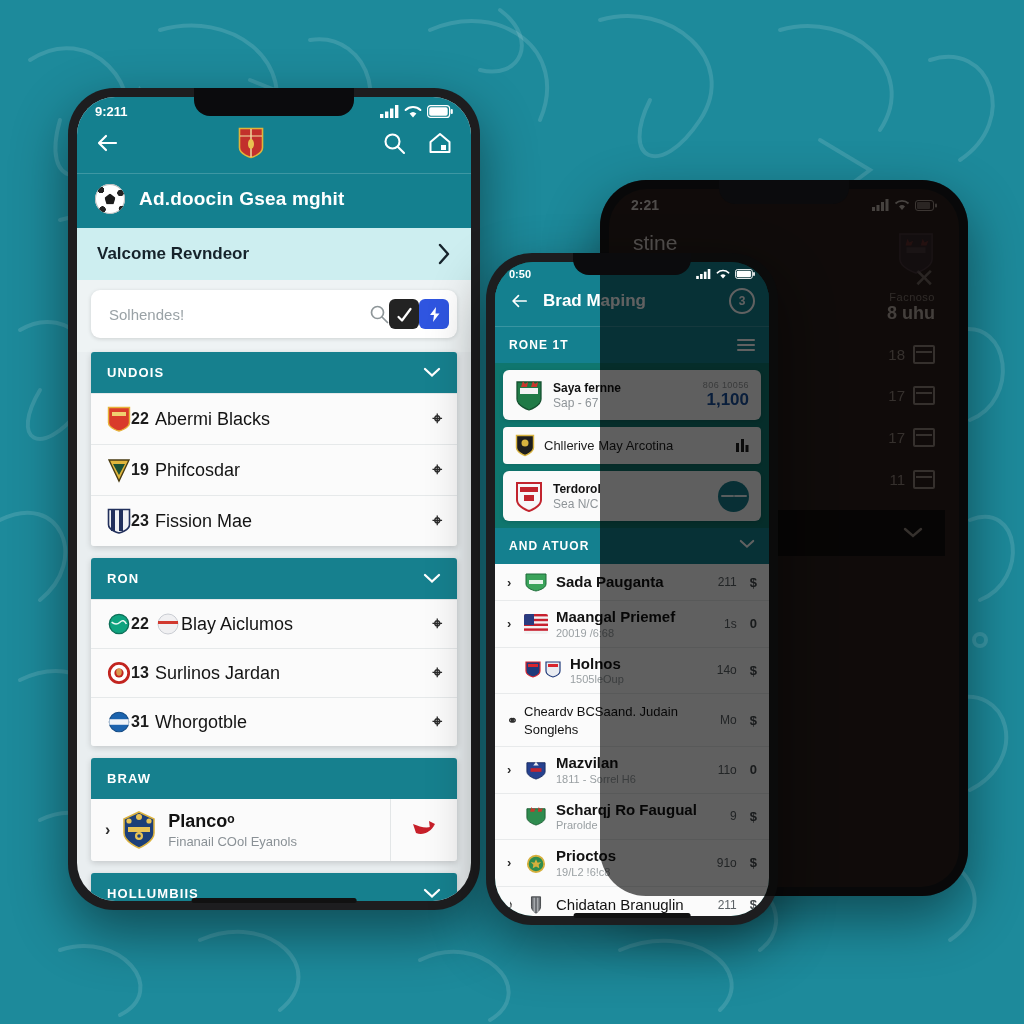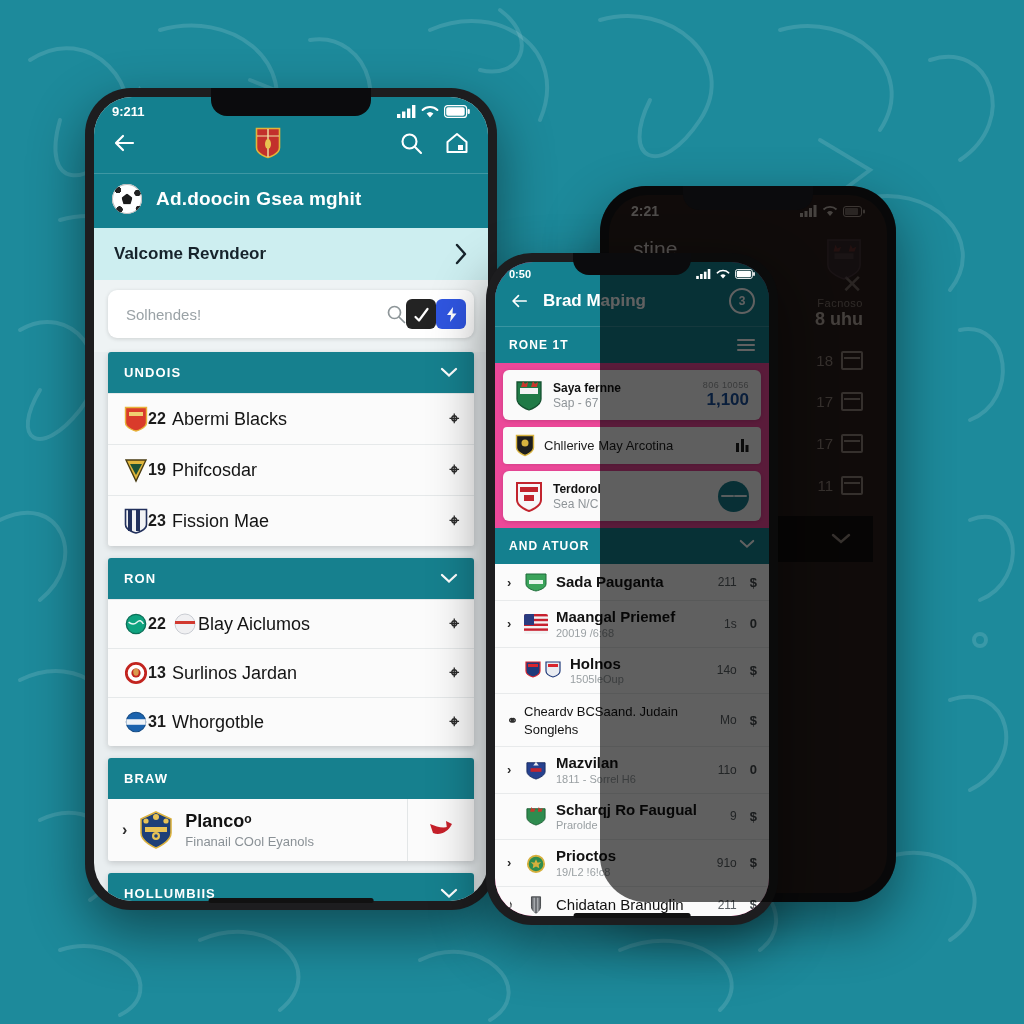--- a/index.html
+++ b/index.html
@@ -24,21 +24,21 @@
              color:#fff;font-size:13px;font-weight:bold;padding:7px 18px 2px 18px;position:relative;z-index:8;}
   .sb-icons{display:flex;align-items:center;gap:5px;}
   .home-ind{position:absolute;bottom:7px;left:50%;transform:translateX(-50%);
             width:40%;height:5px;border-radius:3px;background:#111;z-index:9;}
 
   
   :root{}
   .teal{background:#14808f;}
 
   
-  #phone-left{left:85px;top:88px;width:412px;height:822px;}
+  #phone-left{left:68px;top:88px;width:412px;height:822px;}
   #phone-left .screen{background:#e9eef0;}
   #phone-left .notch{width:160px;height:28px;}
   .l-top{background:#14808f;}
   .l-appbar{display:flex;align-items:center;padding:6px 18px 14px 18px;gap:10px;}
   .l-appbar .spacer{flex:1;}
   .crest{width:26px;height:32px;}
   .ic{width:26px;height:26px;display:inline-block;}
   .l-title-row{display:flex;align-items:center;gap:14px;background:#14808f;
                padding:10px 18px 14px 18px;border-top:1px solid rgba(255,255,255,.18);}
   .ball{width:30px;height:30px;border-radius:50%;background:#fff;position:relative;flex:0 0 auto;
@@ -80,21 +80,21 @@
   .brawcard{display:flex;background:#fbfbfb;}
   .brawmain{flex:1;display:flex;align-items:center;gap:12px;padding:12px 14px;border-right:1px solid #e3e6e7;}
   .chev{color:#2c2c2c;font-size:16px;font-weight:bold;}
   .crest2{width:34px;height:38px;flex:0 0 auto;}
   .btitle{font-size:18px;font-weight:bold;color:#121212;line-height:1.15;}
   .bsub{font-size:13px;color:#8a9196;margin-top:2px;}
   .brawact{width:66px;display:flex;align-items:center;justify-content:center;}
 
   
   #phone-center{left:486px;top:253px;width:292px;height:672px;}
-  #phone-center .screen{background:#ec4899;}
+  #phone-center .screen{background:#0f766e;}
   #phone-center .notch{width:118px;height:22px;}
   .c-appbar{background:#14808f;display:flex;align-items:center;gap:12px;padding:6px 14px 12px 14px;}
   .c-title{color:#fff;font-size:17px;font-weight:bold;flex:1;}
   .cbadge{width:22px;height:22px;border-radius:50%;border:2px solid #fff;color:#fff;
           font-size:12px;font-weight:bold;display:flex;align-items:center;justify-content:center;}
   .c-subbar{background:#14808f;display:flex;align-items:center;padding:9px 14px;
             border-top:1px solid rgba(255,255,255,.16);}
   .c-subbar .lbl{color:#fff;font-size:12px;font-weight:bold;letter-spacing:1.1px;flex:1;}
   .burger{width:18px;}
   .burger span{display:block;height:2px;background:#fff;margin:3px 0;border-radius:1px;}
@@ -120,21 +120,21 @@
   .c-row{background:#fbfbfb;display:flex;align-items:center;gap:8px;padding:8px 12px;
          border-bottom:1px solid #e8eaeb;}
   .c-row .ar{color:#2b2b2b;font-size:13px;font-weight:bold;width:9px;flex:0 0 auto;}
   .c-flag{width:24px;height:20px;flex:0 0 auto;border-radius:2px;overflow:hidden;}
   .c-rname{font-size:15px;font-weight:bold;color:#121212;line-height:1.1;}
   .c-rsub{font-size:11px;color:#9aa0a3;margin-top:1px;}
   .c-val{font-size:12px;color:#5b6165;white-space:nowrap;}
   .c-cur{font-size:13px;color:#43484b;font-weight:bold;margin-left:5px;}
 
   
-  #phone-right{left:600px;top:186px;width:296px;height:716px;background:#171719;}
+  #phone-right{left:600px;top:180px;width:368px;height:716px;background:#171719;}
   #phone-right .screen{background:#2a1f1c;}
   #phone-right .notch{width:130px;height:24px;}
   .dimveil{position:absolute;inset:0;background:rgba(0,0,0,.62);z-index:6;pointer-events:none;}
   .r-status{display:flex;align-items:center;justify-content:space-between;padding:8px 22px 2px 22px;
             color:#cfc8c3;font-size:14px;font-weight:bold;}
   .r-body{position:relative;padding:0 14px;color:#d8d0cb;}
   .r-close{position:absolute;right:24px;top:48px;font-size:26px;color:#6e625c;}
   .r-rowA{display:flex;justify-content:space-between;align-items:flex-start;padding:16px 10px 6px 10px;}
   .r-left-txt{font-size:21px;color:#d6cec9;}
   .r-crest{width:38px;height:44px;opacity:.55;}

